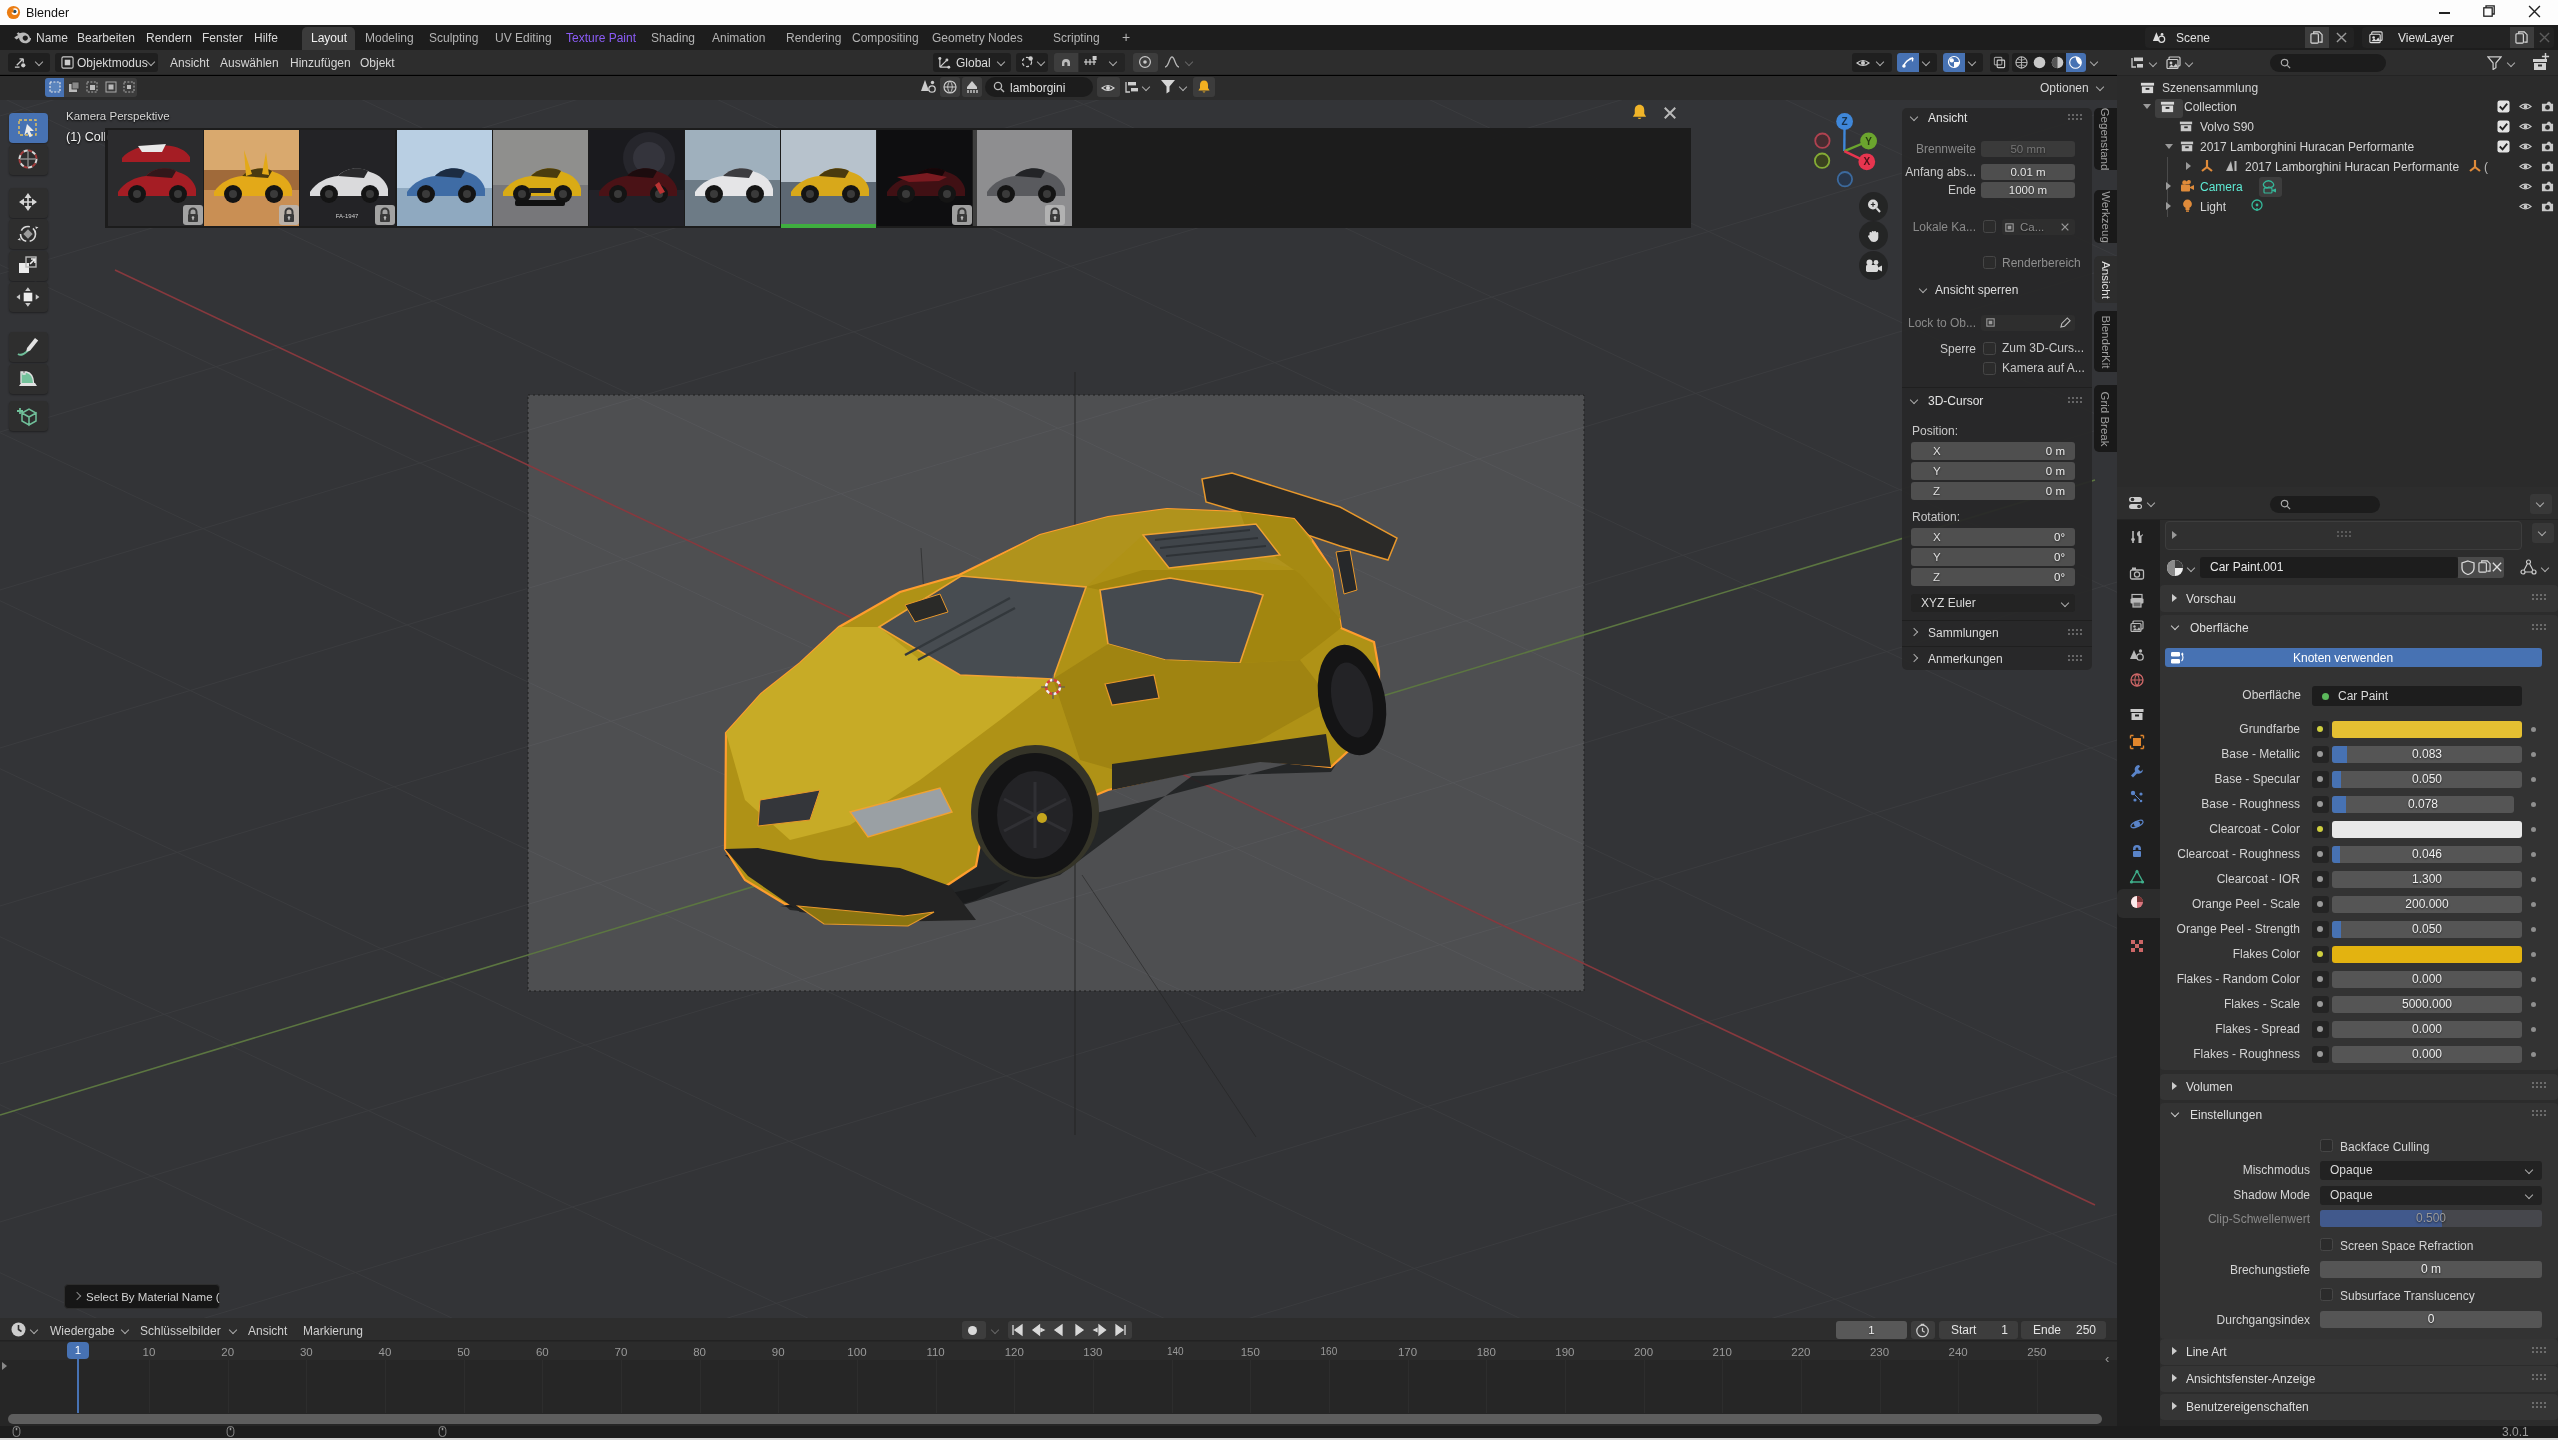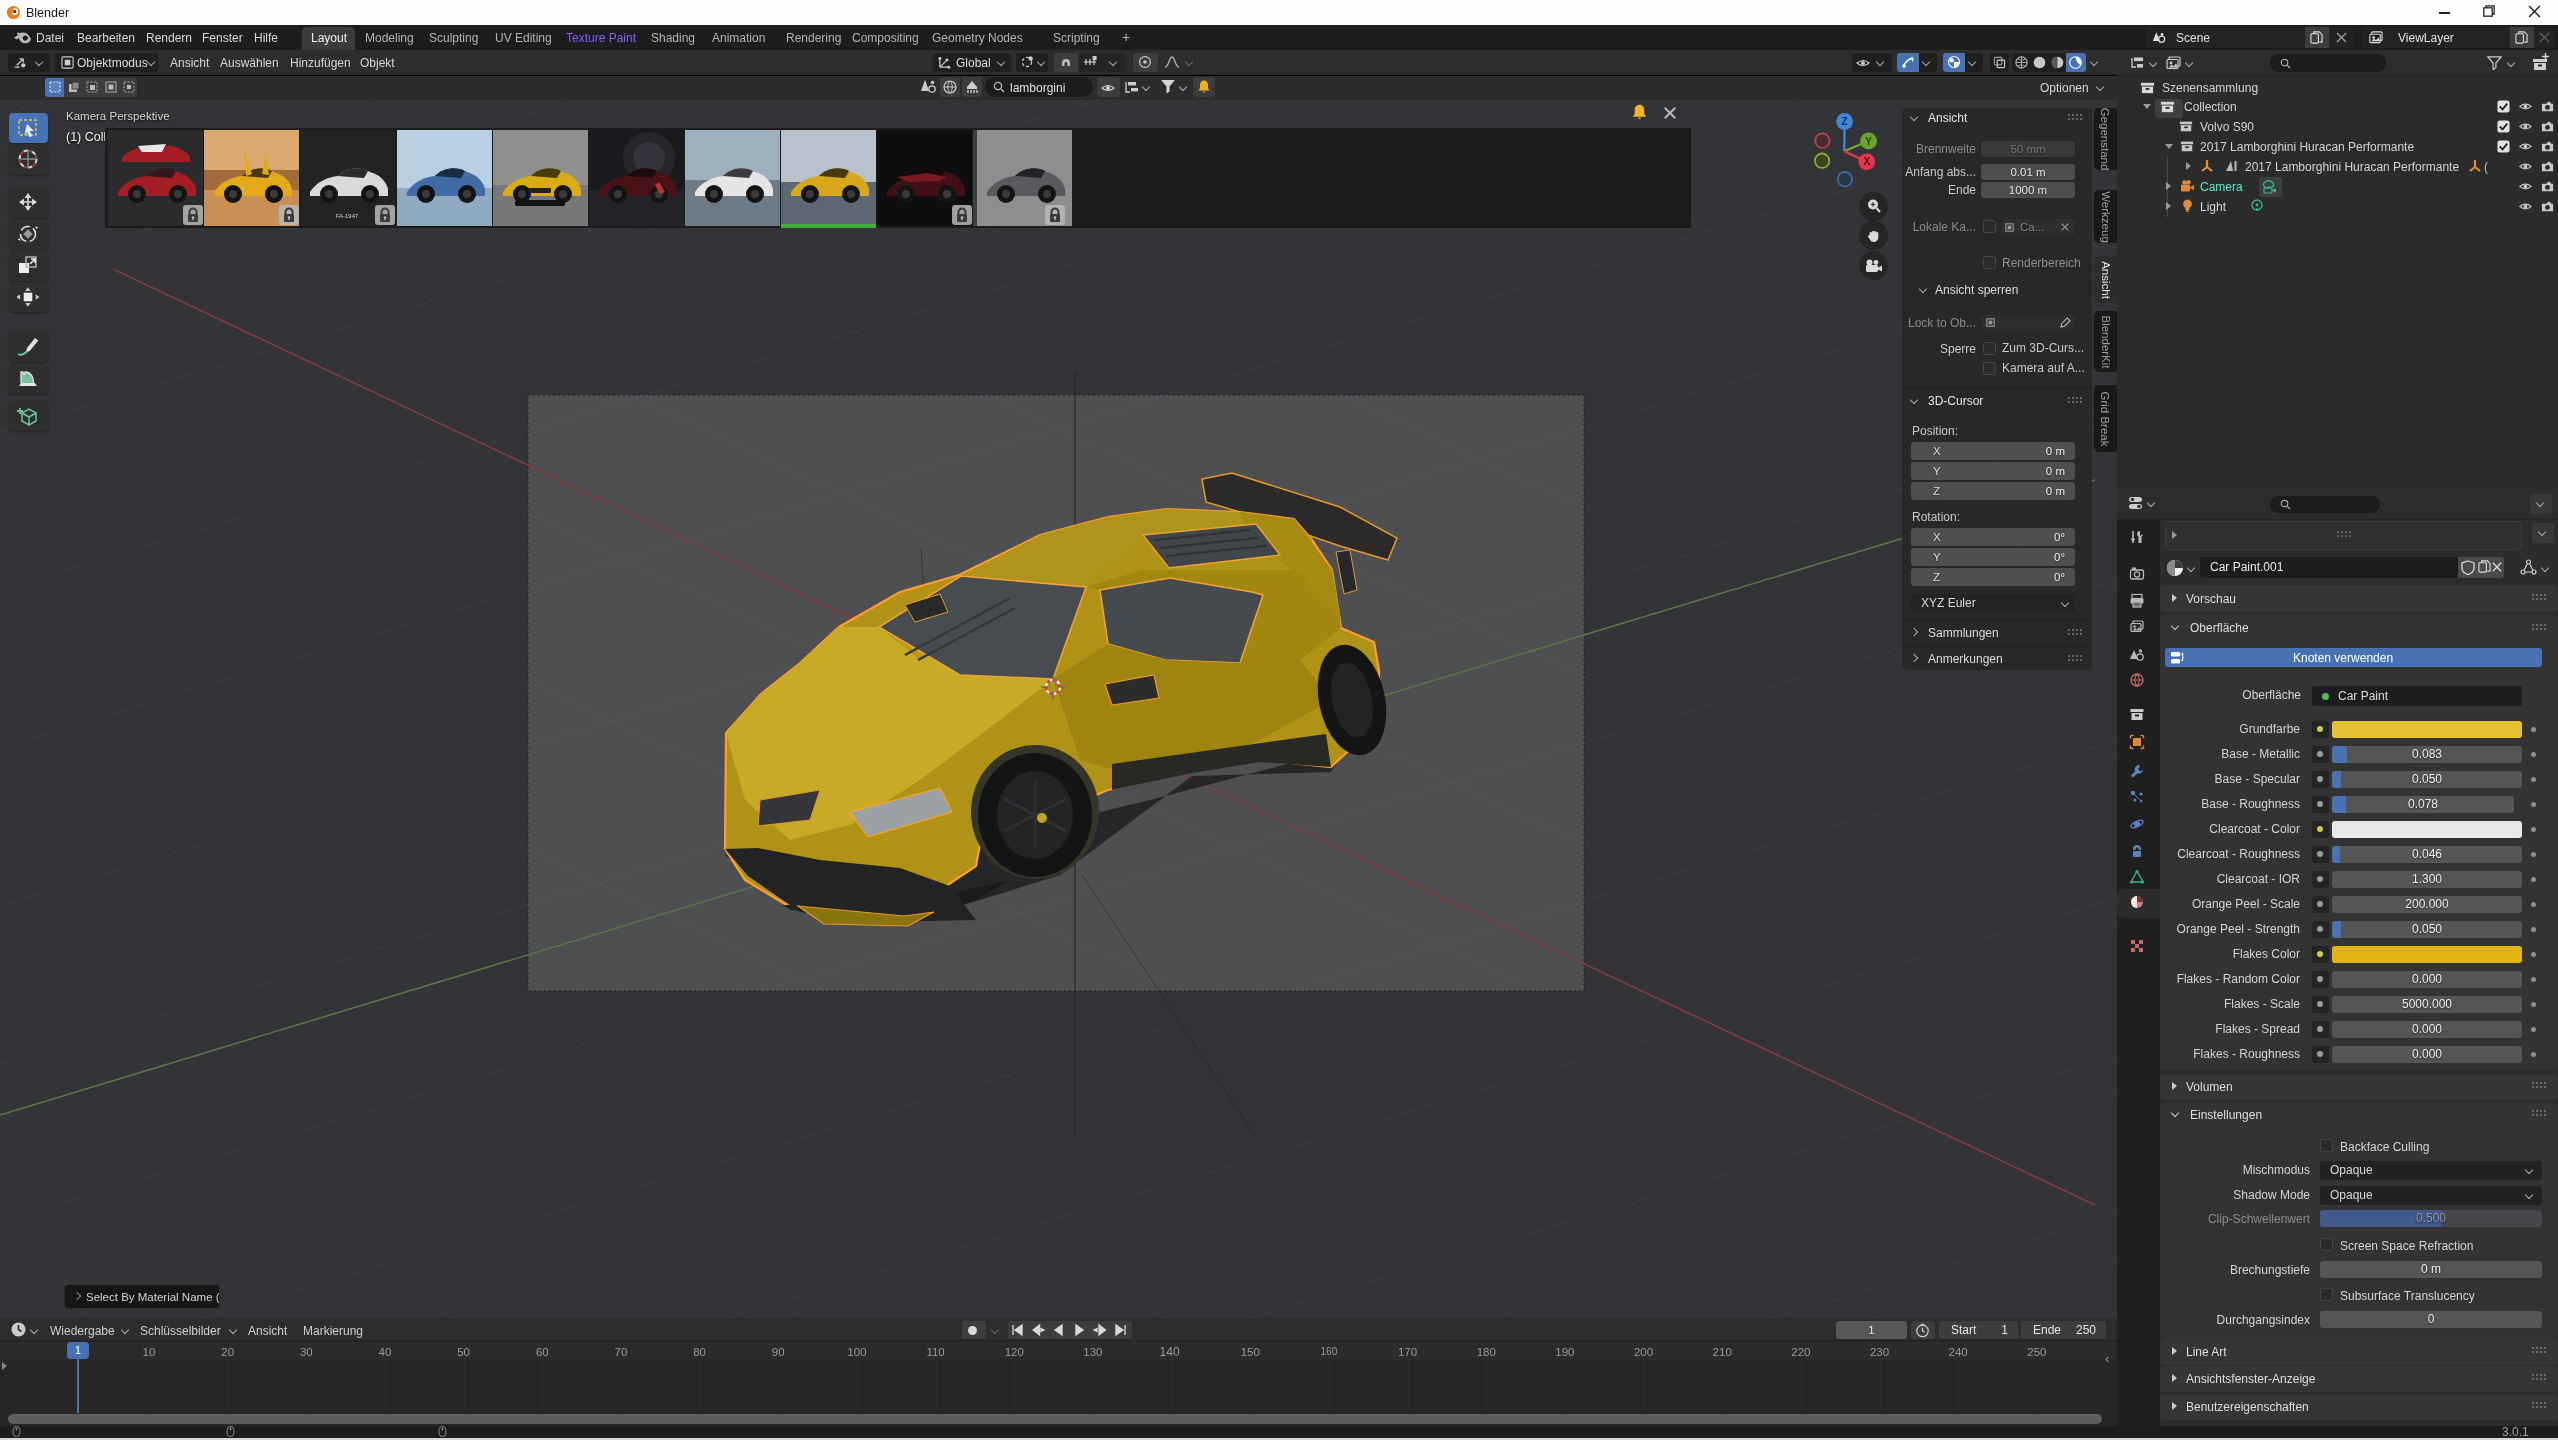--- a/index.html
+++ b/index.html
@@ -35,21 +35,21 @@
     <rect x="0.8" y="2.8" width="8.4" height="8.4" fill="none" stroke="#222" stroke-width="1.3"></rect>
     <path d="M3 2.8 v-2 h8.2 v8.2 h-2" fill="none" stroke="#222" stroke-width="1.3"></path>
   </svg>
 <svg class="a" style="left:2528px;top:5px" width="13" height="13" viewBox="0 0 12 12">
     <path d="M1 1 L11 11 M11 1 L1 11" stroke="#222" stroke-width="1.3"></path>
   </svg>
 <div class="a" style="left:0;top:25px;width:2558px;height:25px;background:#1d1d1d"></div>
 <svg class="a" style="left:14px;top:31px" width="17" height="14" viewBox="0 0 22 18">
     <path d="M20.6 9.1c-.3-2.4-1.7-4.4-3.8-5.7-1.5-.9-3.2-1.4-5-1.4-1.5 0-3 .4-4.3 1L5.7 1.6 3.4 3.4l2.1 1.7C3.3 6.1 1.6 7.5.3 8.6c0 0 0 0 0 0l3.1 2.5c0 0 0 0 0 0 .9-.8 2-1.7 3.1-2.4.1 2.3 1.3 4.4 3.3 5.7 1.4.9 3.1 1.4 4.8 1.4 2.8 0 5.3-1.4 6.6-3.7.6-1 .9-1.9.9-3zm-6 3.4c-1.8 0-3.4-1.5-3.4-3.4s1.5-3.4 3.4-3.4 3.4 1.5 3.4 3.4-1.6 3.4-3.4 3.4z" fill="#b9b9b9"></path>
   </svg>
-<div class="tx" style="left:36px;top:31px;color:#d9d9d9">Datei</div>
+<div class="tx" style="left:36px;top:31px;color:#d9d9d9">Name</div>
 <div class="tx" style="left:77px;top:31px;color:#d9d9d9">Bearbeiten</div>
 <div class="tx" style="left:146px;top:31px;color:#d9d9d9">Rendern</div>
 <div class="tx" style="left:202px;top:31px;color:#d9d9d9">Fenster</div>
 <div class="tx" style="left:254px;top:31px;color:#d9d9d9">Hilfe</div>
 <div class="a" style="left:302px;top:27px;width:53px;height:23px;background:#3b3b3b;border-radius:5px 5px 0 0"></div>
 <div class="tx" style="left:311px;top:31px;color:#f2f2f2">Layout</div>
 <div class="tx" style="left:365px;top:31px;color:#b4b4b4">Modeling</div>
 <div class="tx" style="left:429px;top:31px;color:#b4b4b4">Sculpting</div>
 <div class="tx" style="left:495px;top:31px;color:#b4b4b4">UV Editing</div>
 <div class="tx" style="left:566px;top:31px;color:#8b5cf6">Texture Paint</div>
@@ -1142,21 +1142,21 @@
 <div class="tx" style="left:372.98px;top:1345px;width:24px;text-align:center;color:#9a9a9a;font-size:11.5px">40</div>
 <div class="tx" style="left:451.64px;top:1345px;width:24px;text-align:center;color:#9a9a9a;font-size:11.5px">50</div>
 <div class="tx" style="left:530.3px;top:1345px;width:24px;text-align:center;color:#9a9a9a;font-size:11.5px">60</div>
 <div class="tx" style="left:608.96px;top:1345px;width:24px;text-align:center;color:#9a9a9a;font-size:11.5px">70</div>
 <div class="tx" style="left:687.62px;top:1345px;width:24px;text-align:center;color:#9a9a9a;font-size:11.5px">80</div>
 <div class="tx" style="left:766.28px;top:1345px;width:24px;text-align:center;color:#9a9a9a;font-size:11.5px">90</div>
 <div class="tx" style="left:844.9399999999999px;top:1345px;width:24px;text-align:center;color:#9a9a9a;font-size:11.5px">100</div>
 <div class="tx" style="left:923.5999999999999px;top:1345px;width:24px;text-align:center;color:#9a9a9a;font-size:11.5px">110</div>
 <div class="tx" style="left:1002.26px;top:1345px;width:24px;text-align:center;color:#9a9a9a;font-size:11.5px">120</div>
 <div class="tx" style="left:1080.92px;top:1345px;width:24px;text-align:center;color:#9a9a9a;font-size:11.5px">130</div>
-<div class="tx" style="left:1159.58px;top:1345px;width:24px;text-align:left;color:#9a9a9a;font-size:12px">140</div>
+<div class="tx" style="left:1159.58px;top:1345px;width:24px;text-align:right;color:#9a9a9a;font-size:10px">140</div>
 <div class="tx" style="left:1238.24px;top:1345px;width:24px;text-align:center;color:#9a9a9a;font-size:11.5px">150</div>
 <div class="tx" style="left:1316.8999999999999px;top:1345px;width:24px;text-align:center;color:#9a9a9a;font-size:10px">160</div>
 <div class="tx" style="left:1395.56px;top:1345px;width:24px;text-align:center;color:#9a9a9a;font-size:11.5px">170</div>
 <div class="tx" style="left:1474.22px;top:1345px;width:24px;text-align:center;color:#9a9a9a;font-size:11.5px">180</div>
 <div class="tx" style="left:1552.8799999999999px;top:1345px;width:24px;text-align:center;color:#9a9a9a;font-size:11.5px">190</div>
 <div class="tx" style="left:1631.54px;top:1345px;width:24px;text-align:center;color:#9a9a9a;font-size:11.5px">200</div>
 <div class="tx" style="left:1710.1999999999998px;top:1345px;width:24px;text-align:center;color:#9a9a9a;font-size:11.5px">210</div>
 <div class="tx" style="left:1788.86px;top:1345px;width:24px;text-align:center;color:#9a9a9a;font-size:11.5px">220</div>
 <div class="tx" style="left:1867.52px;top:1345px;width:24px;text-align:center;color:#9a9a9a;font-size:11.5px">230</div>
 <div class="tx" style="left:1946.1799999999998px;top:1345px;width:24px;text-align:center;color:#9a9a9a;font-size:11.5px">240</div>

